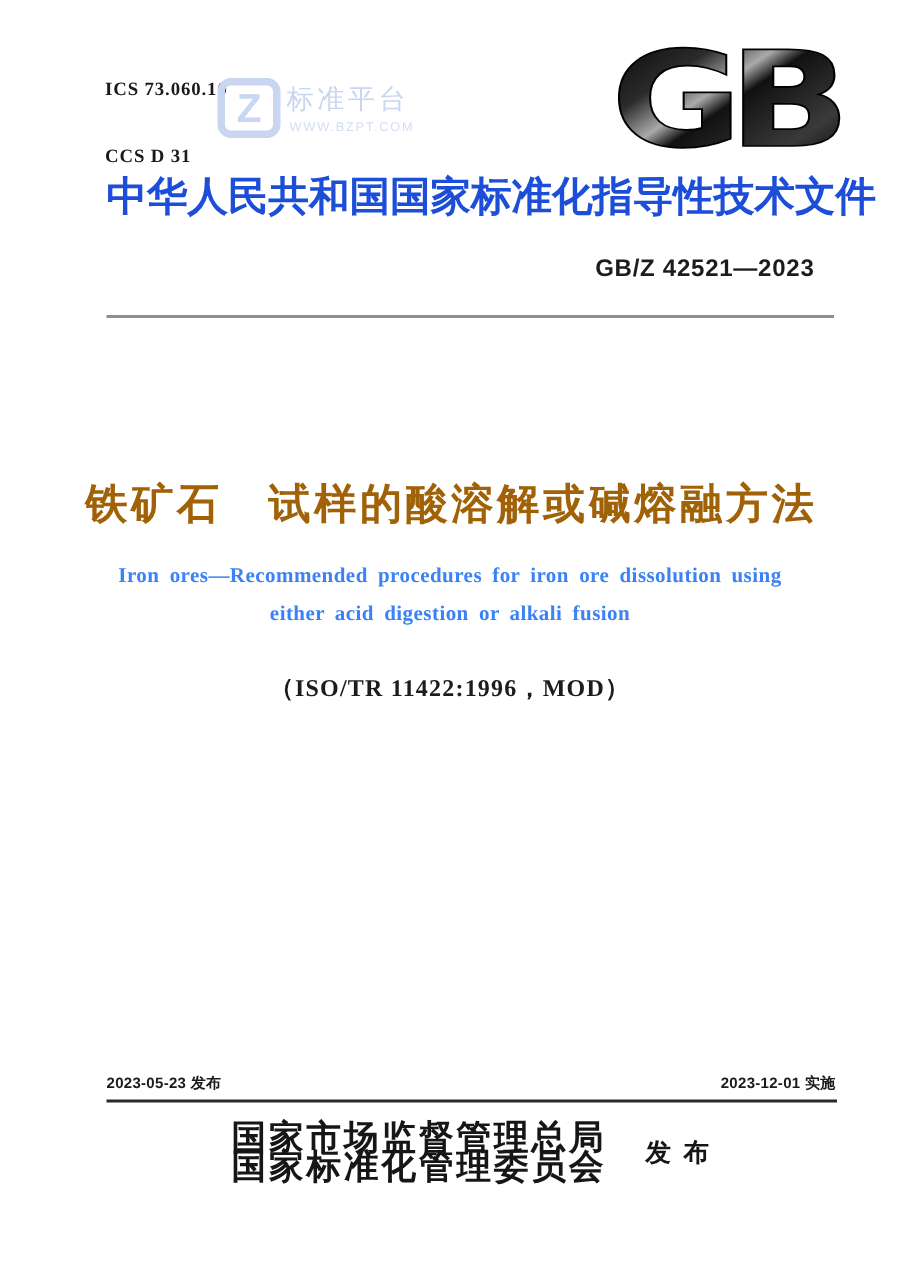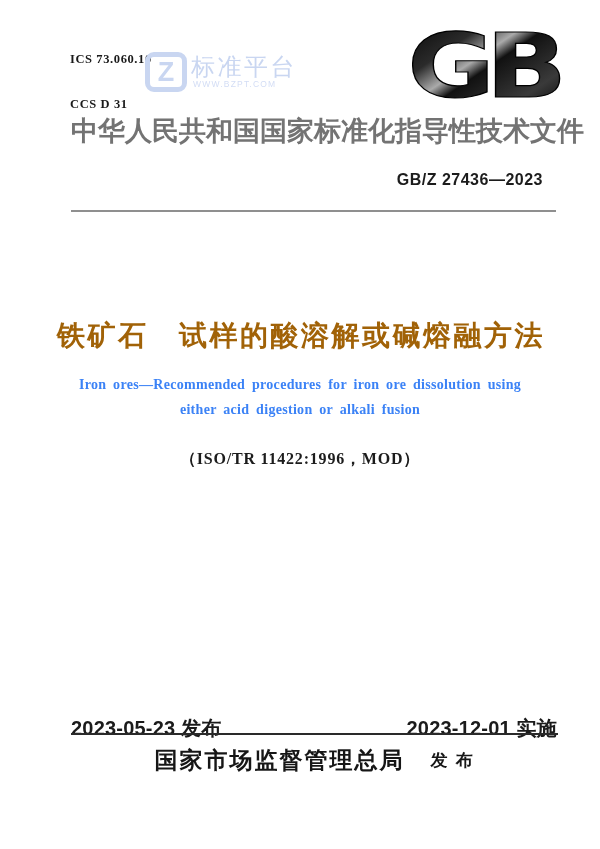--- a/index.html
+++ b/index.html
@@ -32,39 +32,39 @@
   .wm-icon {
     width:42px; height:40px;
     border:5px solid #c9d6f1; border-radius:9px;
     display:flex; align-items:center; justify-content:center;
     color:#c9d6f1; font-family:"Liberation Sans", sans-serif;
     font-weight:bold; font-size:27px; line-height:1;
   }
   .wm-text { display:flex; flex-direction:column; padding-top:5px; }
   .wm-name {
     font-family:"Liberation Sans", sans-serif;
-    font-size:24px; letter-spacing:2.5px; color:#c9d6f1; line-height:19px;
+    font-size:18px; letter-spacing:2.5px; color:#c9d6f1; line-height:19px;
   }
   .wm-url {
     font-family:"Liberation Sans", sans-serif;
     font-size:8.5px; letter-spacing:1.2px; color:#d3ddf5;
     margin-top:3px; margin-left:2px;
   }
 
   
   .gb-logo { position:absolute; top:27px; left:412px; width:166px; height:76px; }
 
   
   .doc-class {
     position:absolute; top:115px; left:71px; width:485px;
     font-family:"Liberation Serif", serif;
     font-weight:bold; font-size:27px; line-height:32px;
     white-space:nowrap;
     text-align:justify; text-align-last:justify;
-    color:#737373;
+    color:#1d4ed8;
   }
 
   
   .std-number {
     position:absolute; top:171px; left:71px; width:472px;
     text-align:right;
     font-family:"Liberation Sans", sans-serif;
     font-weight:bold; font-size:16px; letter-spacing:0.5px;
     color:#1c1c1c;
   }
@@ -96,21 +96,21 @@
     font-family:"Liberation Serif", serif;
     font-weight:bold; font-size:16px; letter-spacing:0.8px;
     color:#1c1c1c;
   }
 
   
   .date-row {
     position:absolute; top:715px; left:71px; width:486px;
     display:flex; justify-content:space-between;
     font-family:"Liberation Sans", sans-serif;
-    font-weight:bold; font-size:20px; color:#1b1b1b;
+    font-weight:bold; font-size:10px; color:#1b1b1b;
     letter-spacing:0.2px;
   }
   .rule-bottom {
     position:absolute; top:733px; left:71px; width:487px; height:2px;
     background:#2a2a2a;
   }
   .issuer-row {
     position:absolute; top:749px; left:71px; width:487px;
     display:flex; justify-content:center; align-items:center;
   }
@@ -158,21 +158,21 @@
         <stop offset="1" stop-color="#000000"></stop>
       </linearGradient>
     </defs>
     <g transform="scale(1.16,0.96)">
       <text x="-4" y="73" font-family="'DejaVu Sans', sans-serif" font-weight="bold" font-size="92" letter-spacing="-8" fill="url(#bevel)" stroke="#000000" stroke-width="1.2">GB</text>
     </g>
   </svg>
 
   <div class="doc-class">中华人民共和国国家标准化指导性技术文件</div>
 
-  <div class="std-number">GB/Z 27436—2023</div>
+  <div class="std-number">GB/Z 42521—2023</div>
 
   <div class="rule-top"></div>
 
   <div class="title-zh">铁矿石　试样的酸溶解或碱熔融方法</div>
 
   <div class="title-en">
     <div>Iron ores—Recommended procedures for iron ore dissolution using</div>
     <div>either acid digestion or alkali fusion</div>
   </div>
 
@@ -181,17 +181,18 @@
   <div class="date-row">
     <span>2023-05-23 发布</span>
     <span>2023-12-01 实施</span>
   </div>
 
   <div class="rule-bottom"></div>
 
   <div class="issuer-row">
     <div class="issuer-lines">
       <div>国家市场监督管理总局</div>
+      <div>国家标准化管理委员会</div>
     </div>
     <div class="publish-label">发 布</div>
   </div>
 
 </div>
 
 </body></html>

